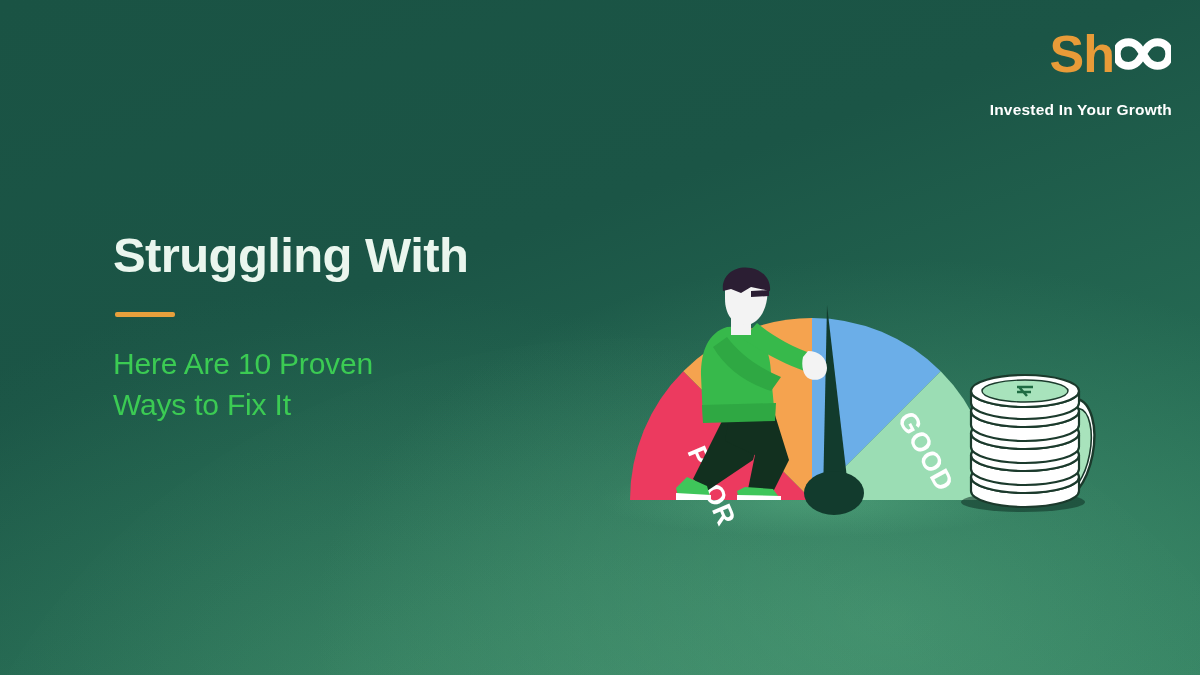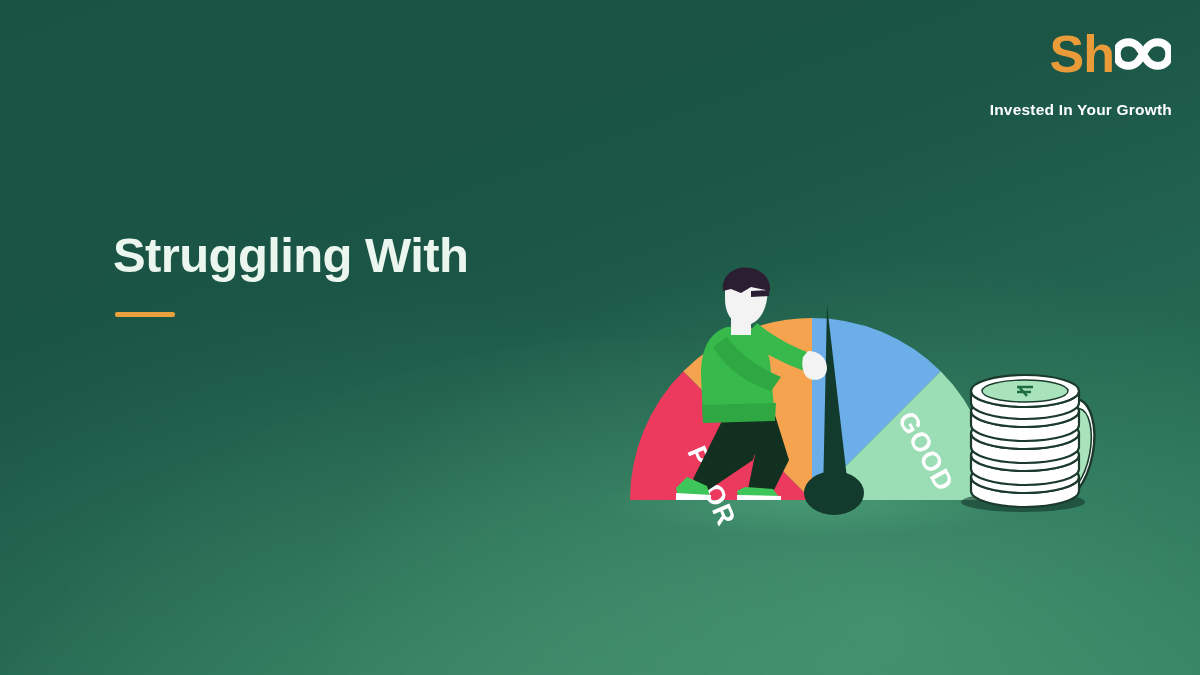--- a/index.html
+++ b/index.html
@@ -97,20 +97,22 @@
     </div>
     <div class="logo-tag">Invested In Your Growth</div>
   </div>
 
   <div class="copy">
     <h1 class="headline">
       <span>Struggling With</span>
     </h1>
     <div class="rule"></div>
     <h2 class="subhead">
+      <span>Here Are 10 Proven</span>
+      <span class="l2">Ways to Fix It</span>
     </h2>
   </div>
 
   <div class="illus">
     <svg viewBox="0 0 560 300" preserveAspectRatio="xMidYMid meet" aria-hidden="true">
 
       <defs>
         <radialGradient id="groundGlow" cx="50%" cy="50%" r="50%">
           <stop offset="0%" stop-color="#5FB98A" stop-opacity="0.42"></stop>
           <stop offset="60%" stop-color="#5FB98A" stop-opacity="0.16"></stop>

